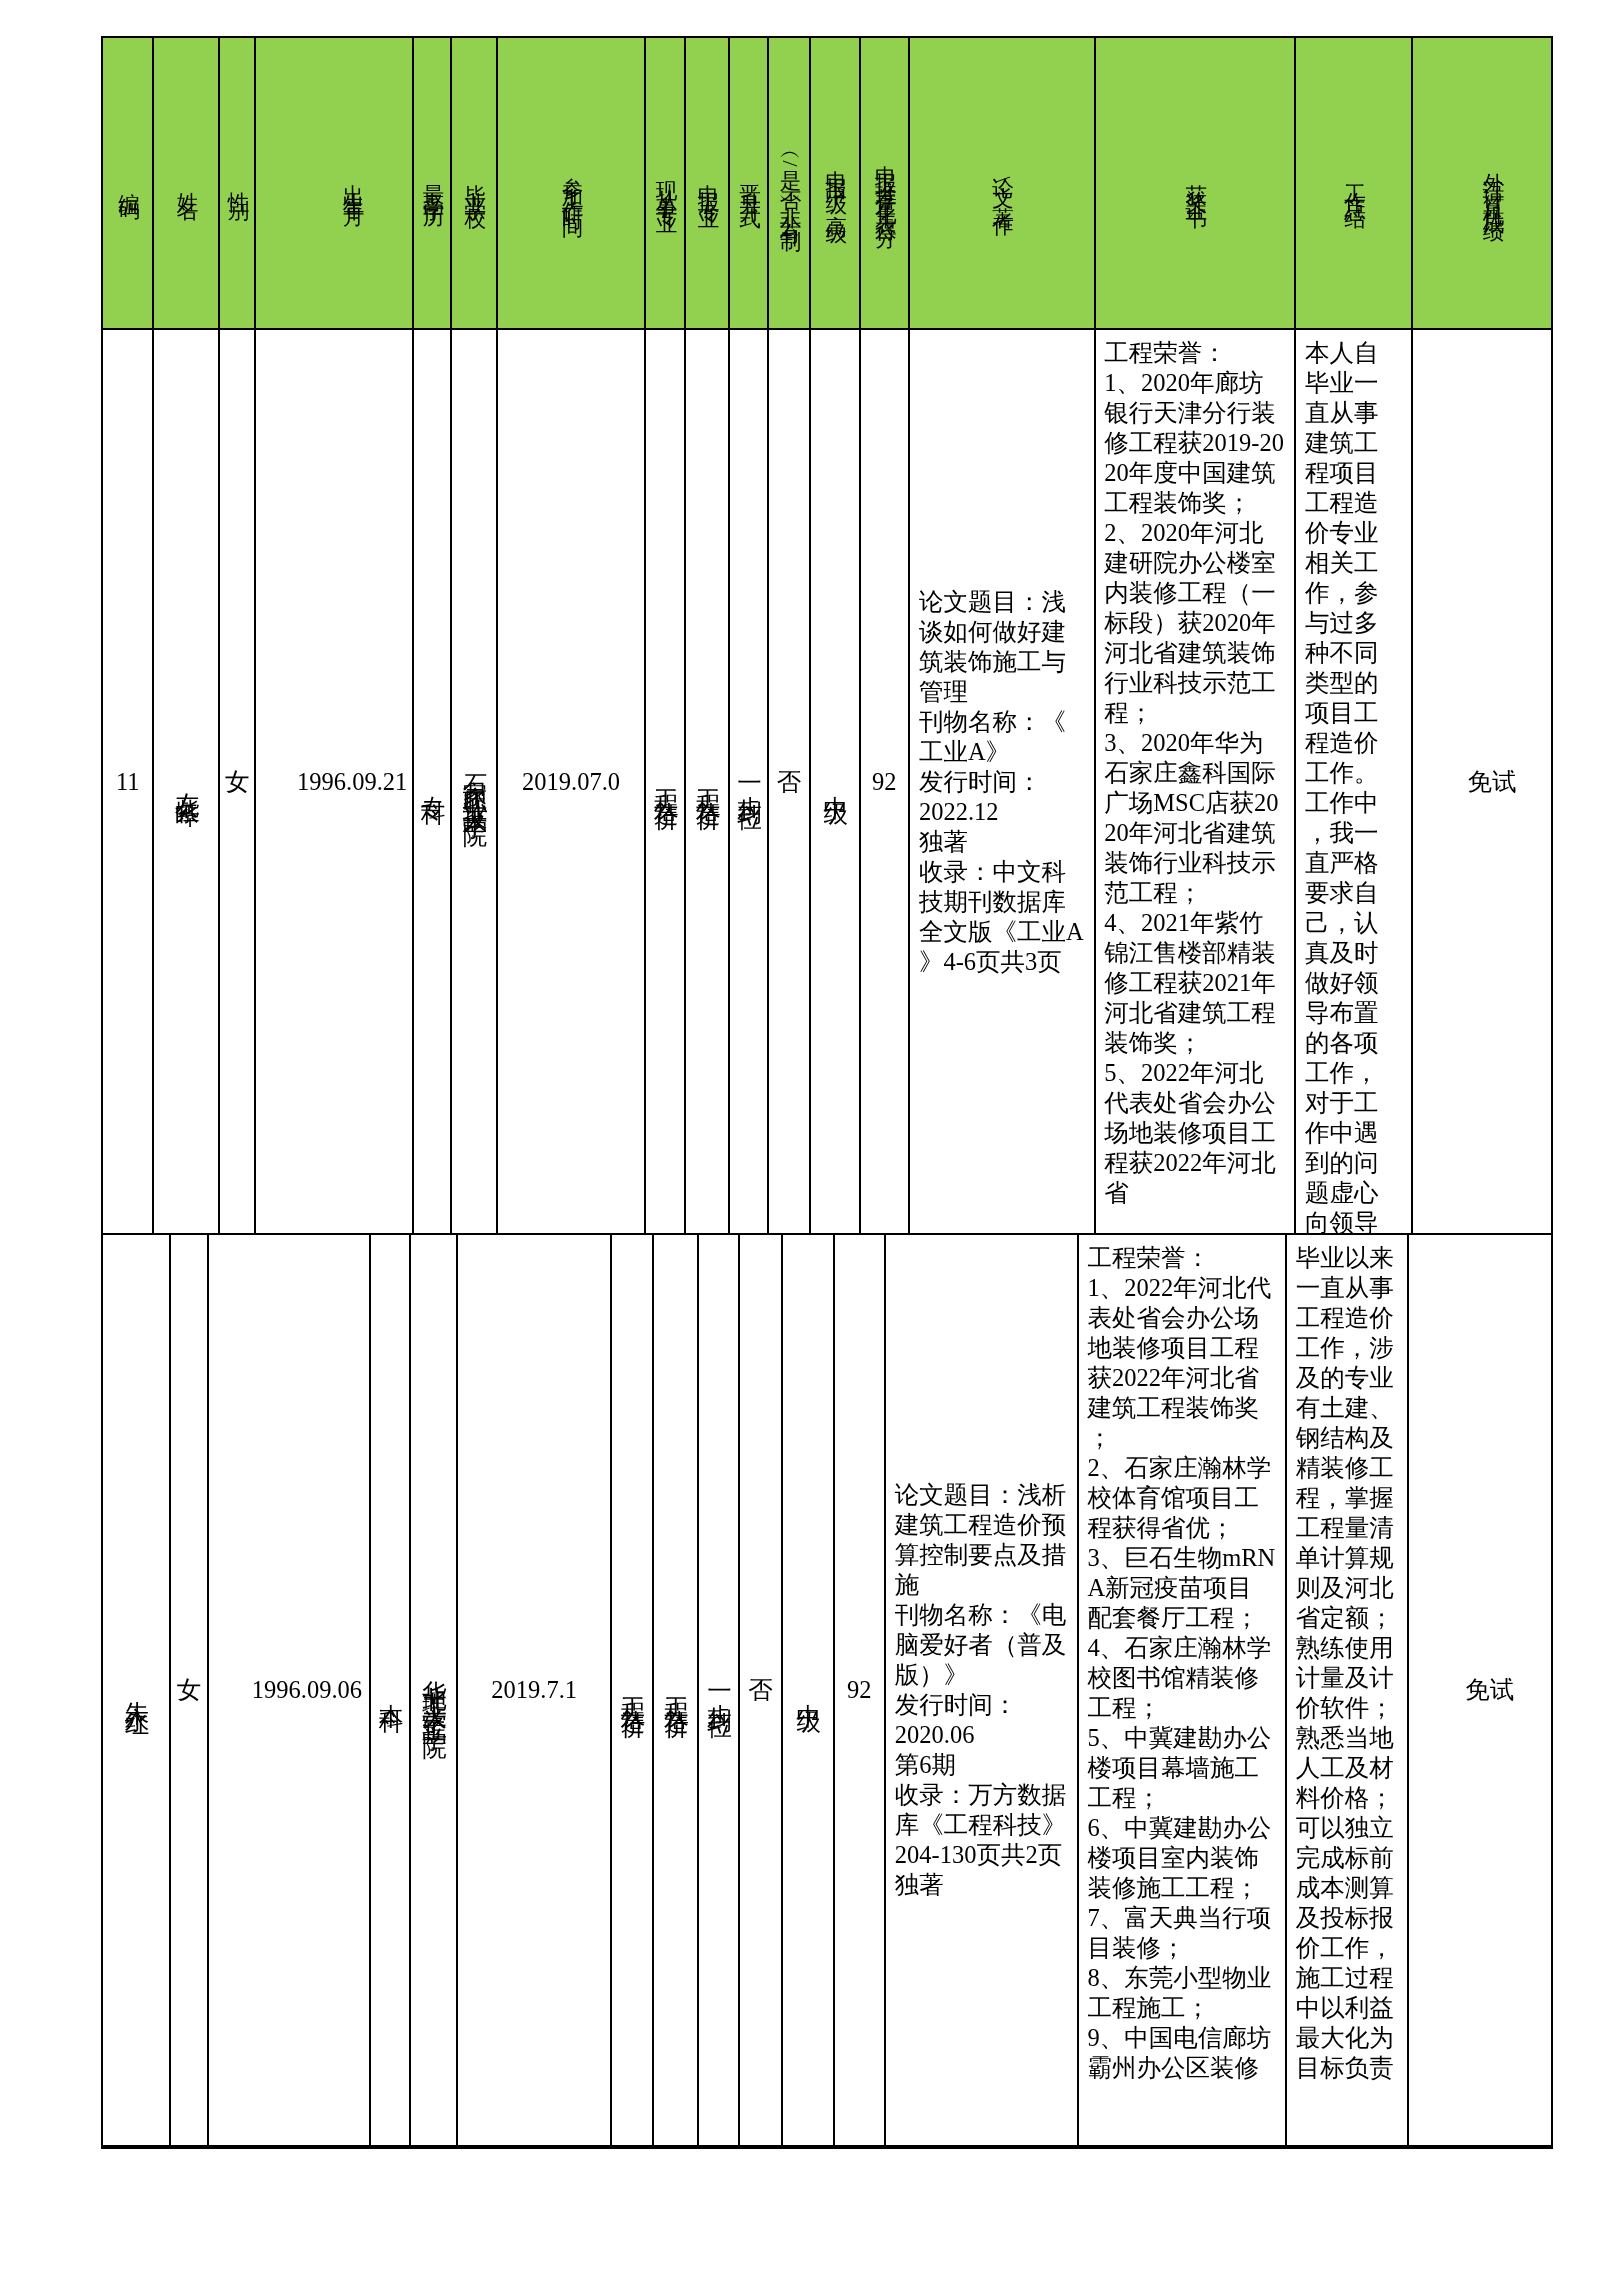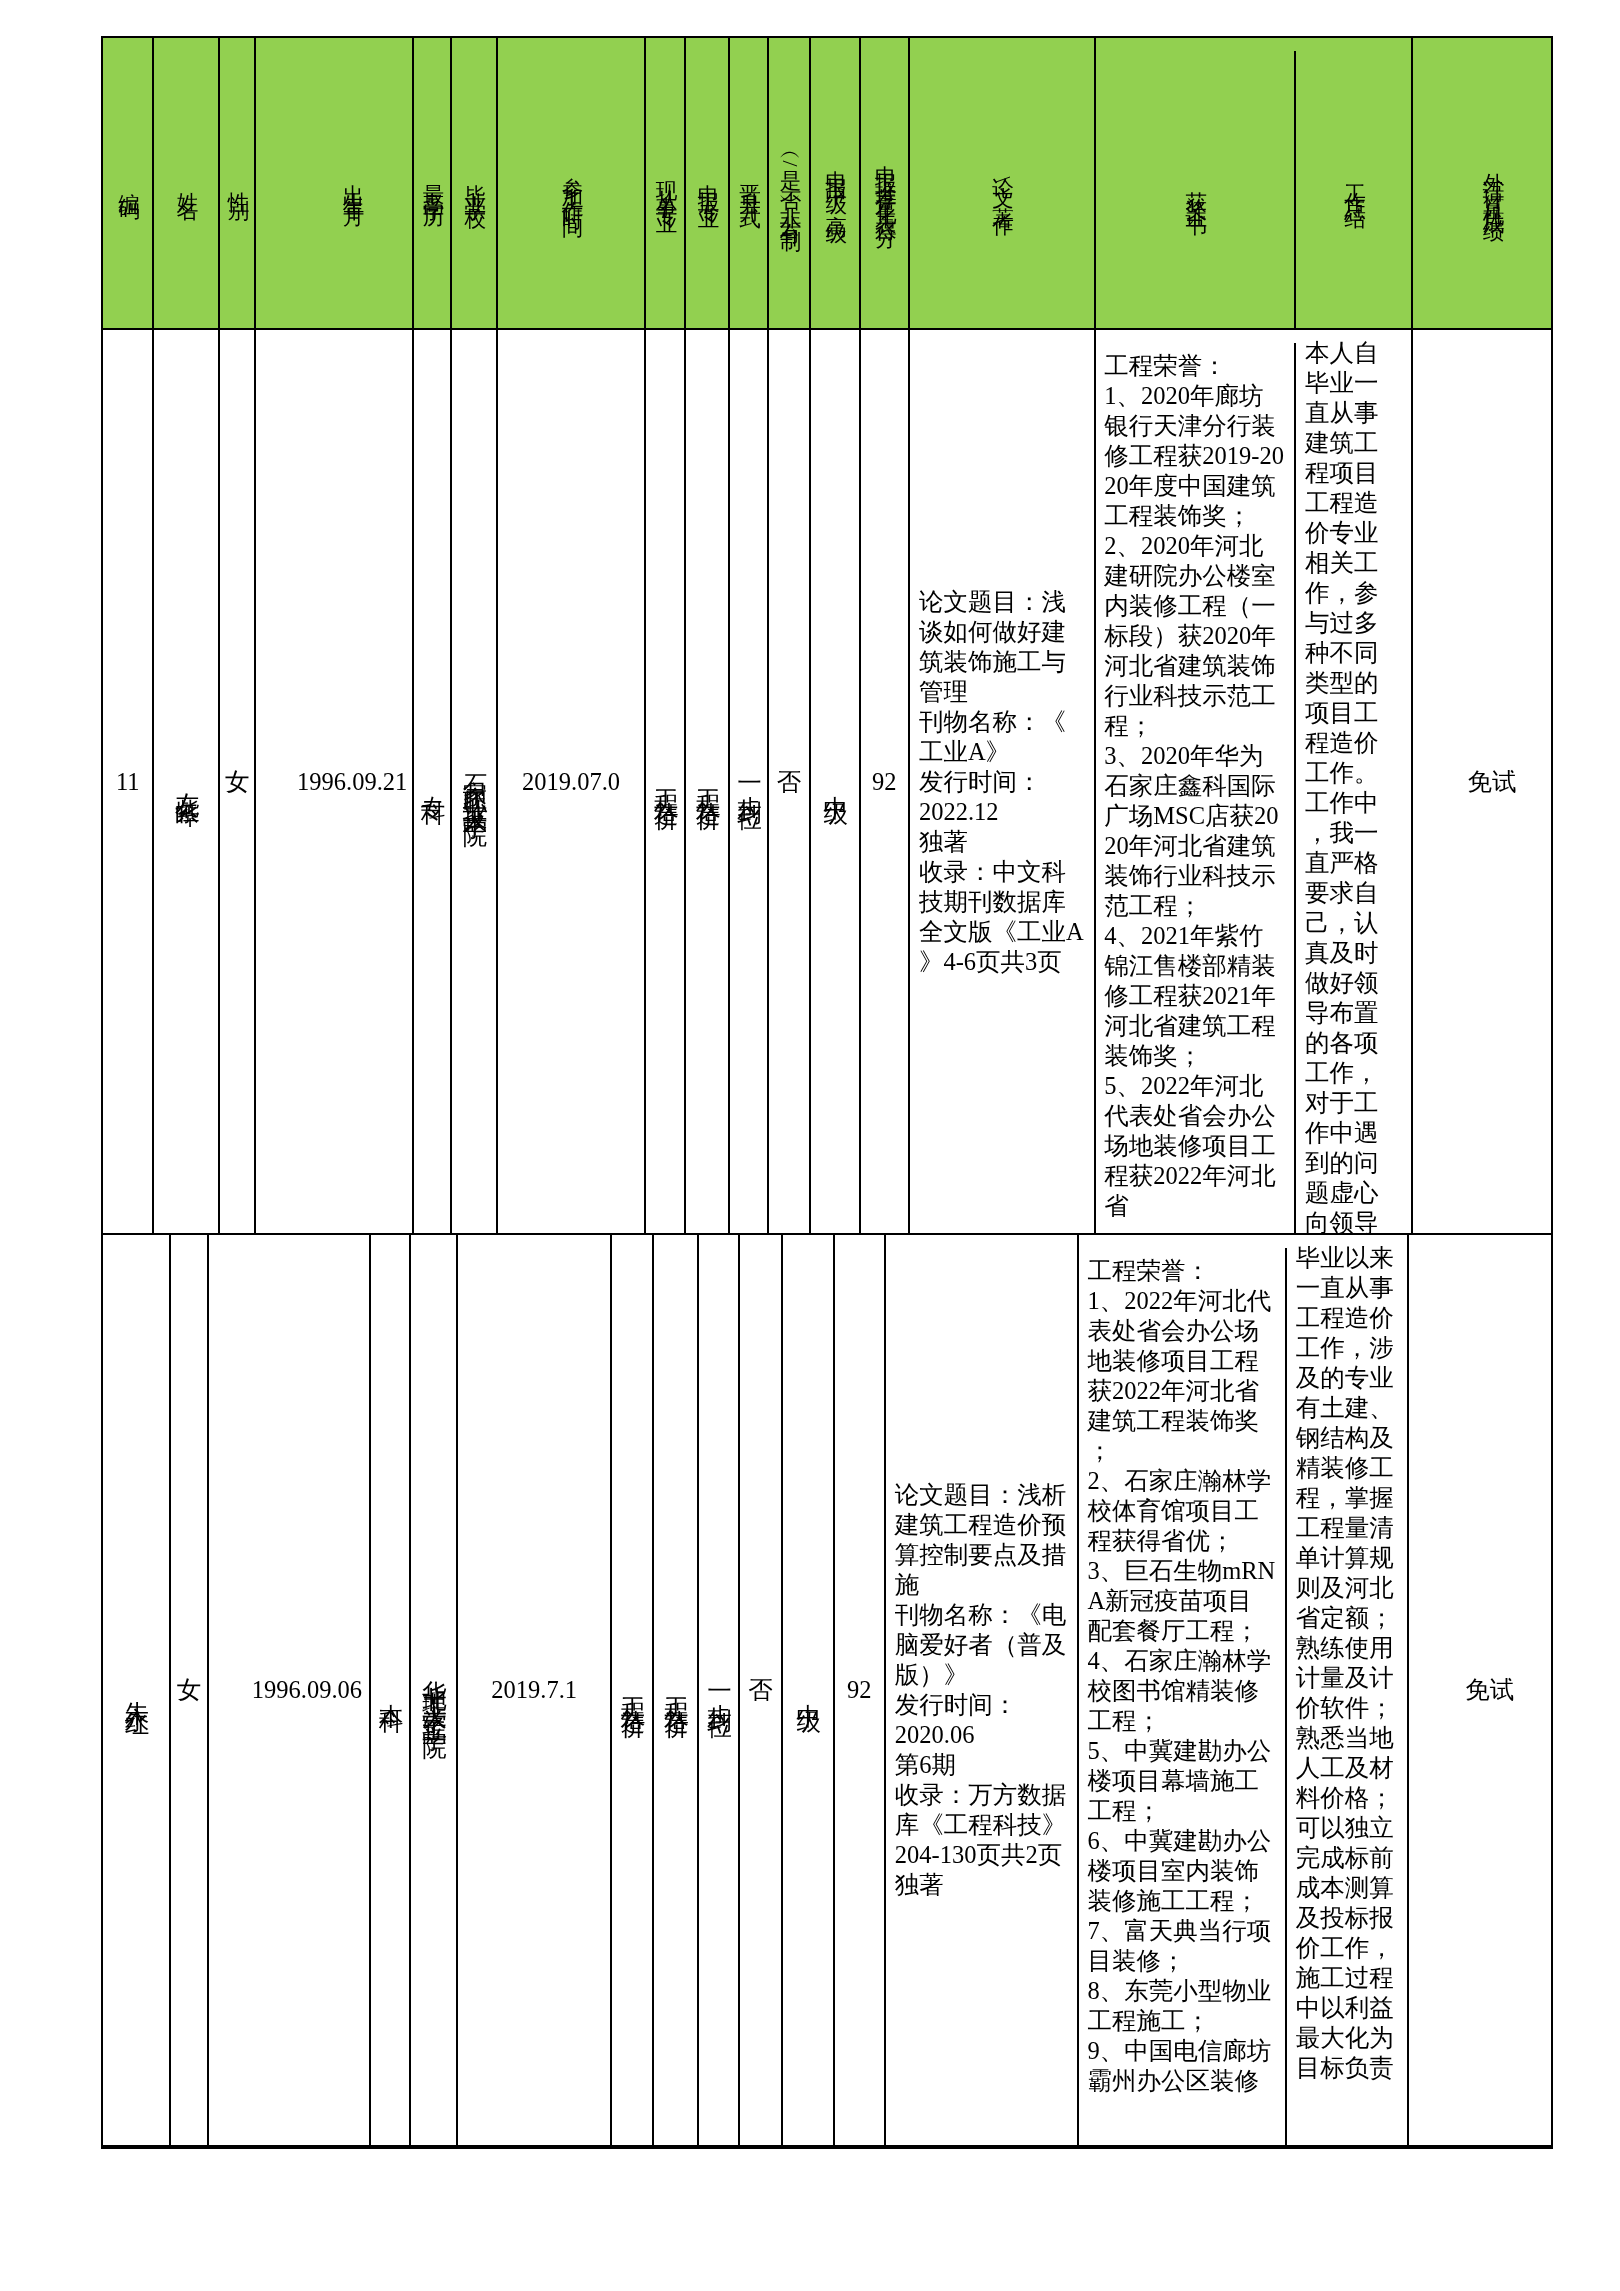--- a/index.html
+++ b/index.html
@@ -20,21 +20,21 @@
     box-sizing:border-box;border-right:2.9px solid #000;overflow:hidden;
     display:flex;align-items:center;justify-content:center;
     font-size:24.5px;line-height:30px;
   }
   .cell.last{border-right:none;}
   
   .w-code{width:54px;}  .w-name{width:69px;}  .w-gender{width:38px;}
   .w-birth{width:128px;margin-left:36px;} .w-edu{width:40px;}  .w-school{width:48px;}
   .w-workstart{width:156px;} .w-curmajor{width:42px;} .w-decmajor{width:46px;}
   .w-promo{width:41px;} .w-nonpub{width:44px;} .w-level{width:52px;}
-  .w-score{width:52px;text-align:center;} .w-thesis{width:195px;} .w-awards{width:211px;margin-top:13px;}
+  .w-score{width:52px;text-align:center;} .w-thesis{width:195px;} .w-awards{width:211px;}
   .w-summary{width:123px;} .w-foreign{width:124px;margin-left:20px;}
   
   .vtext{
     writing-mode:vertical-lr;text-orientation:mixed;
     letter-spacing:5.9px;line-height:1.1;white-space:nowrap;
   }
   .row-header .vtext{font-size:21.6px;letter-spacing:7.8px;}
   
   .hval{white-space:nowrap;}
   

